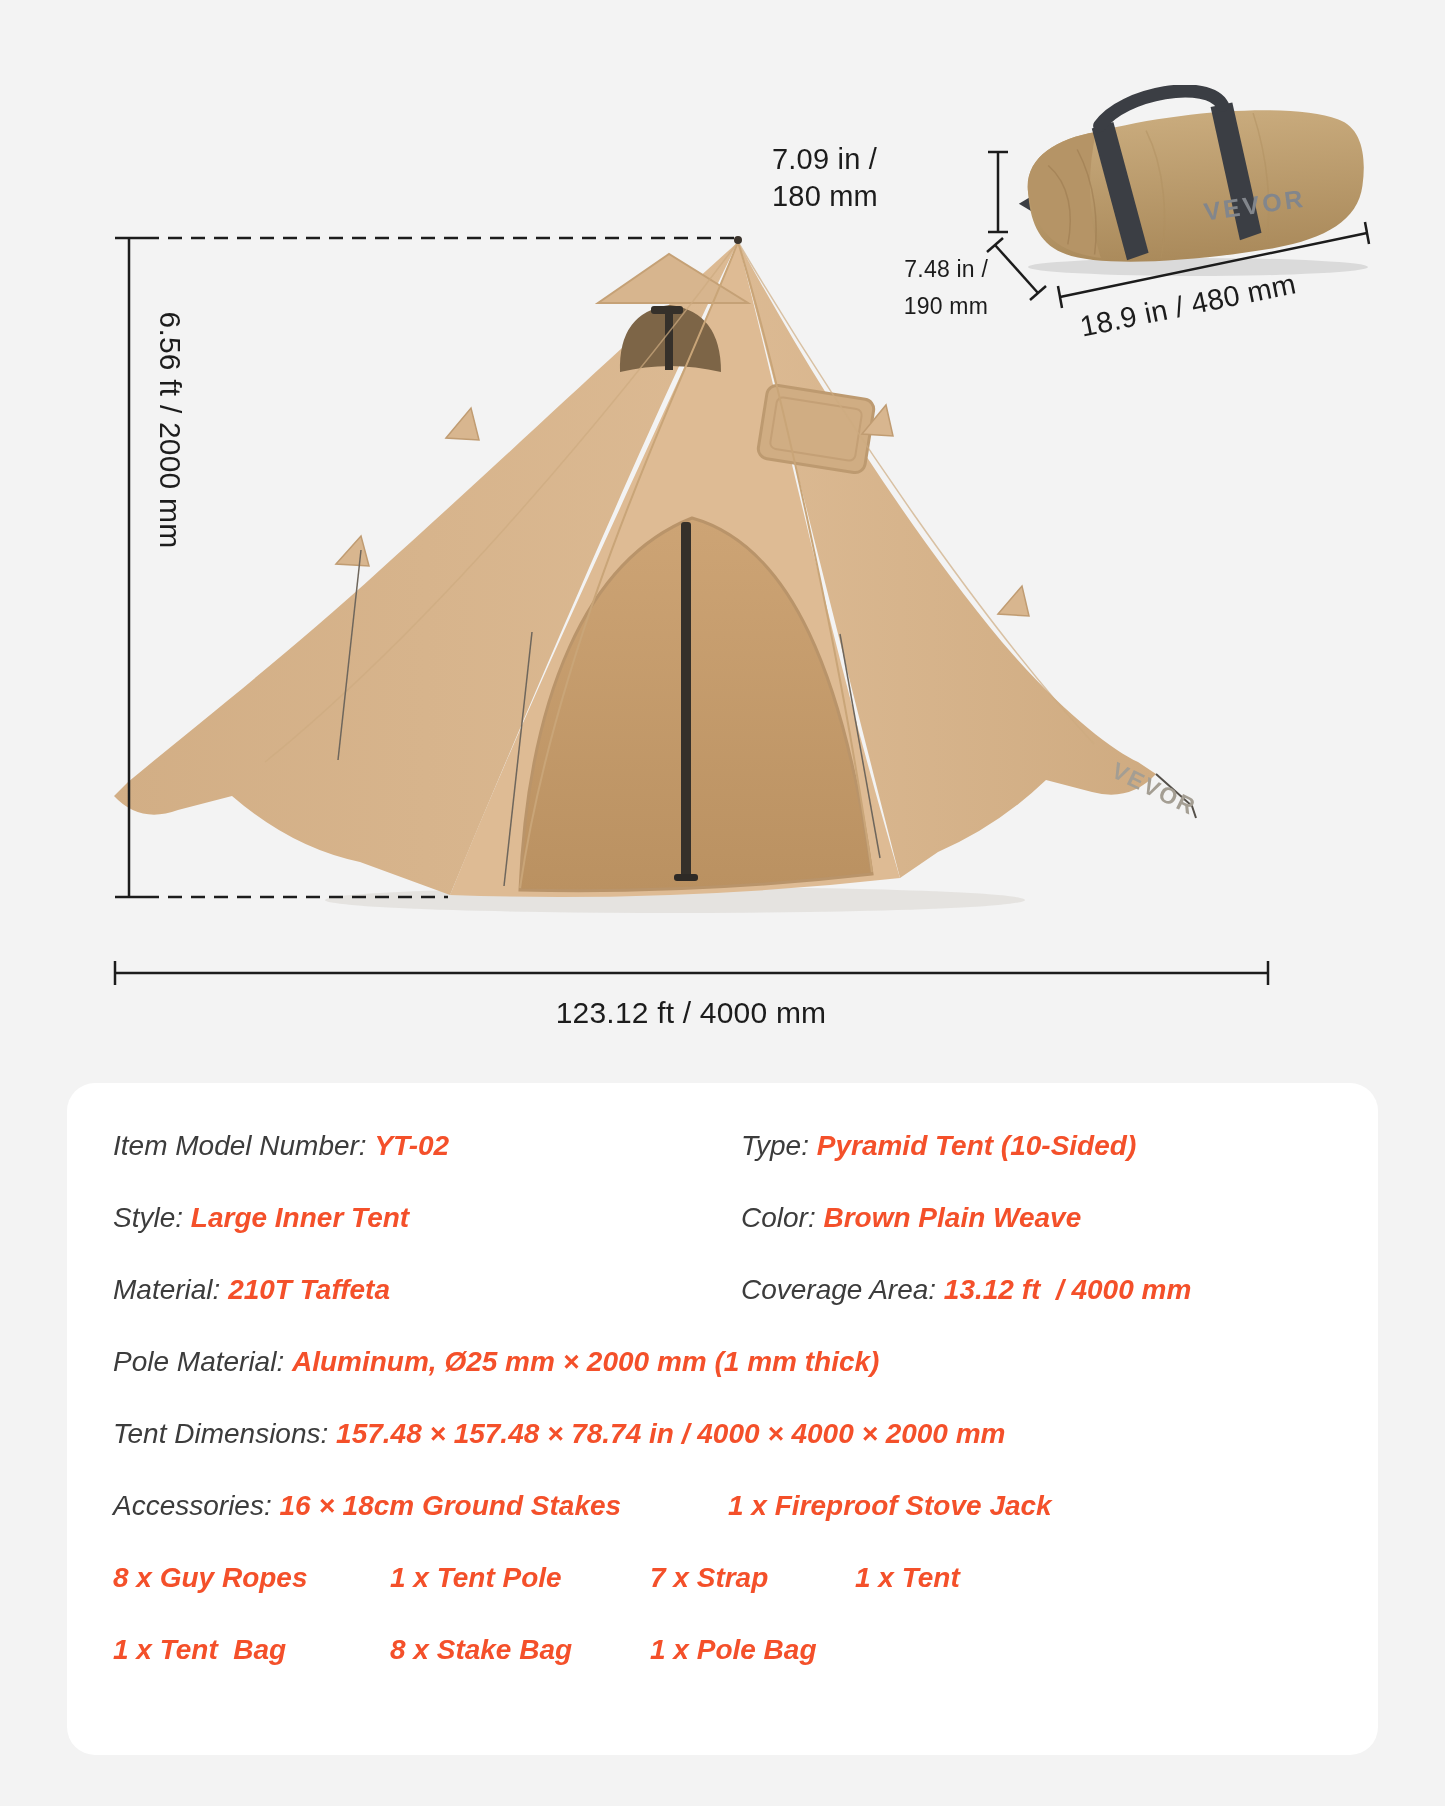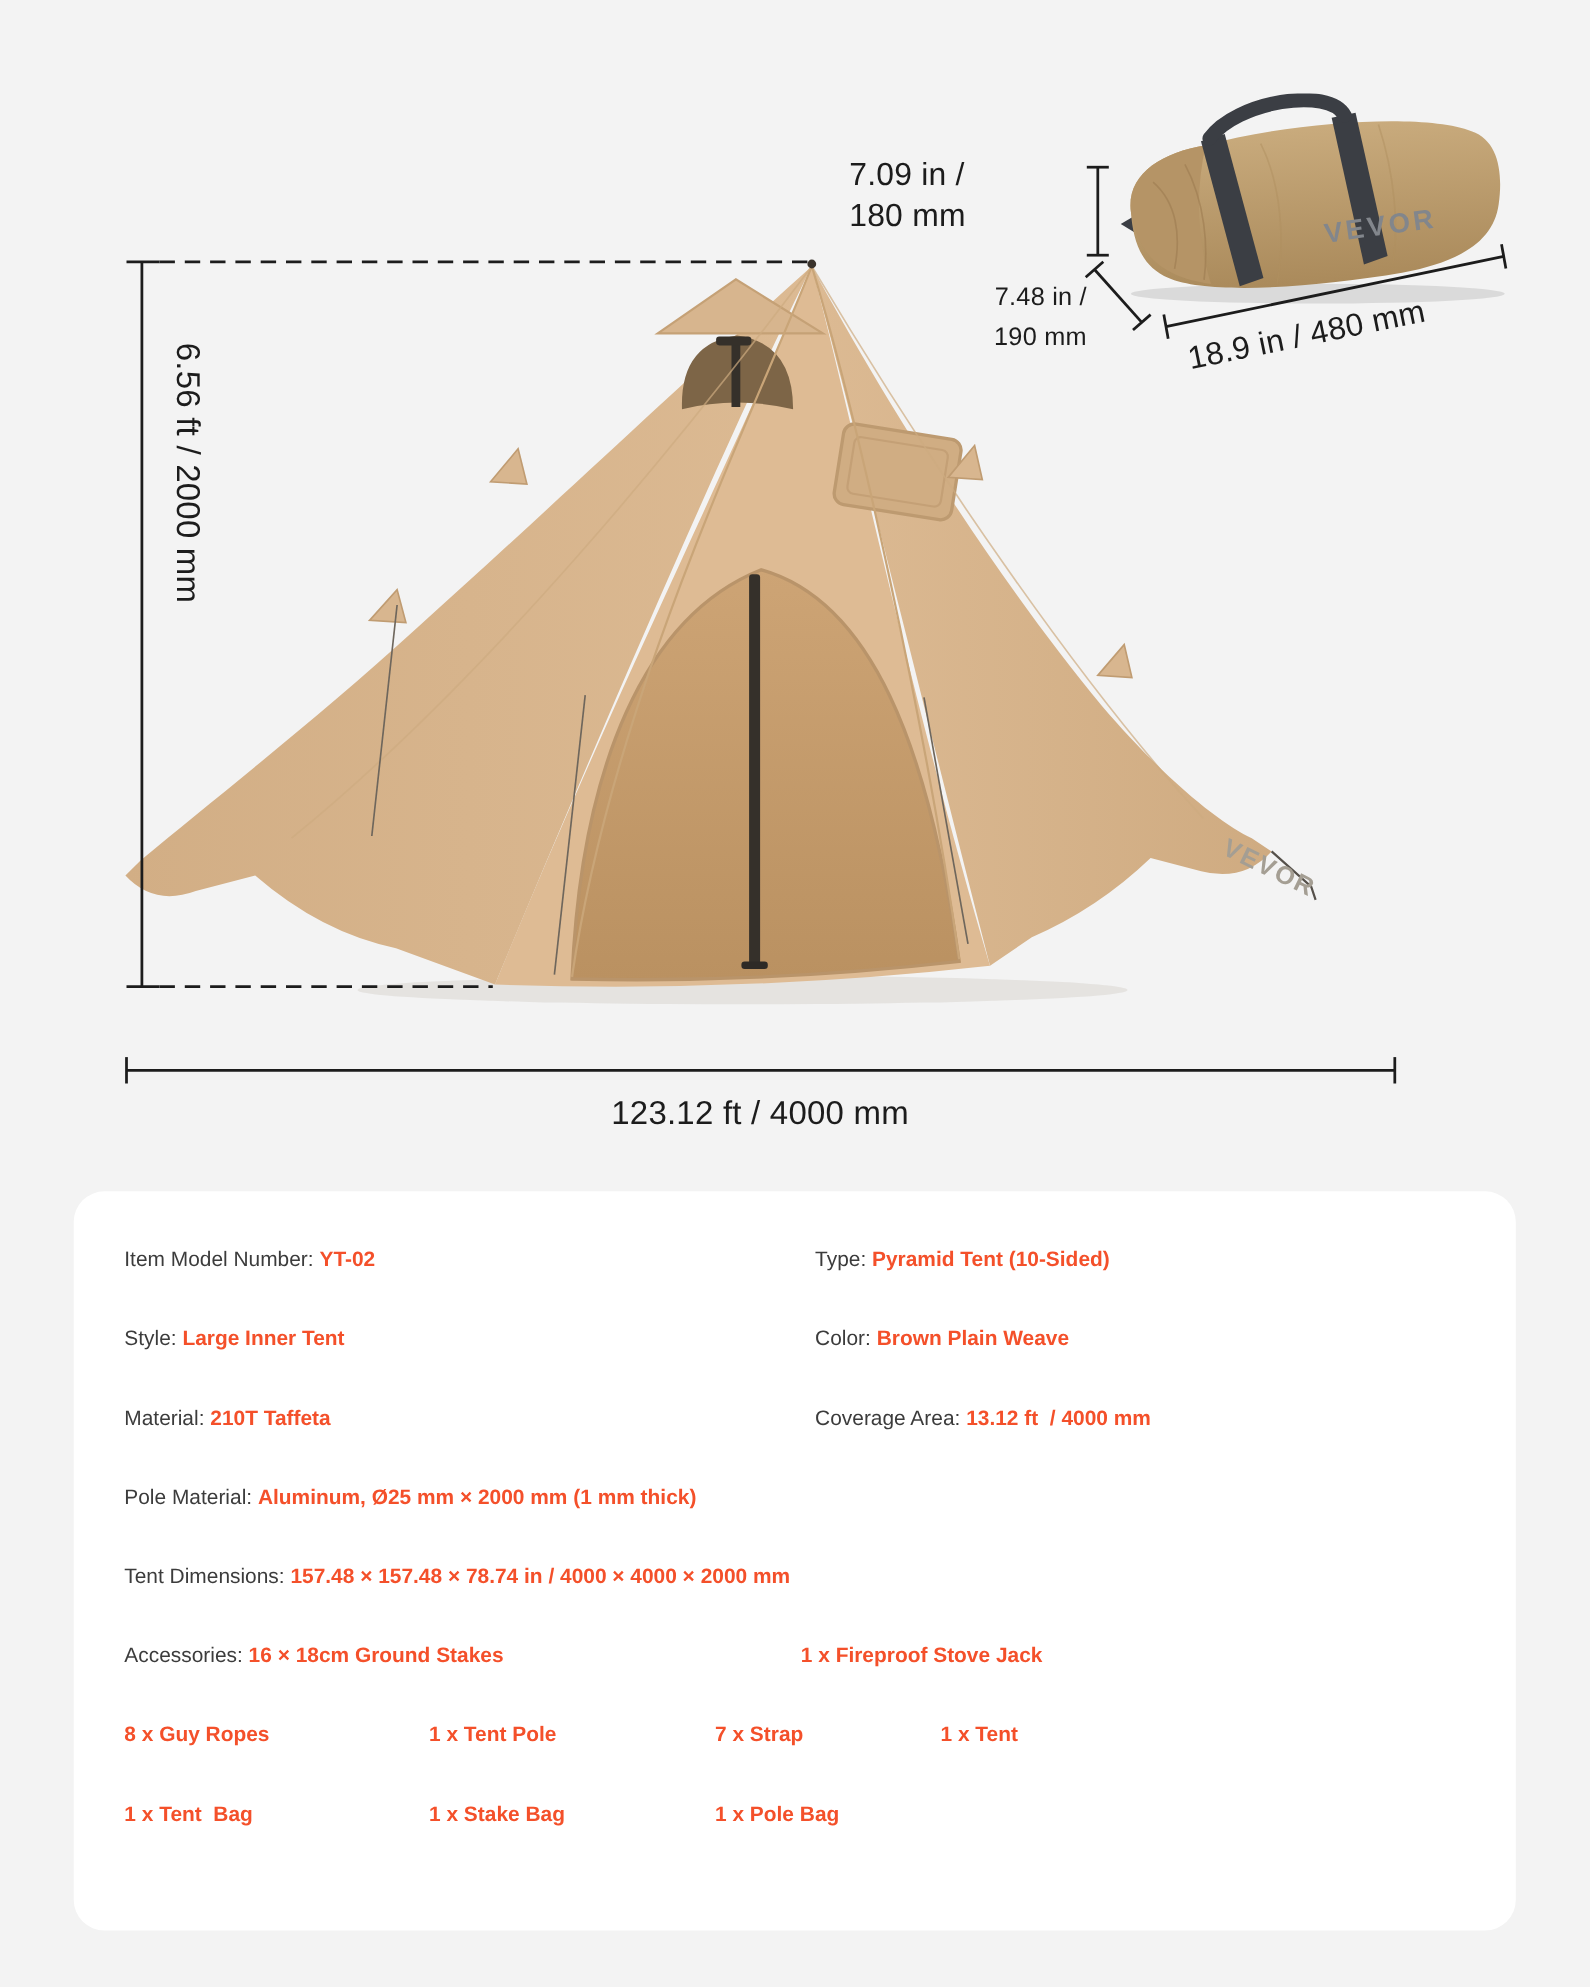--- a/index.html
+++ b/index.html
@@ -29,21 +29,21 @@
     left:1058px; top:287px; width:260px; text-align:center; font-size:29px;
     transform:rotate(-11.5deg);
   }
 
   
   .spec-card {
     position:absolute; left:67px; top:1083px; width:1311px; height:672px;
     background:#ffffff; border-radius:28px;
   }
   .spec-inner { position:absolute; left:46px; top:27px; right:36px; }
-  .spec-row { position:relative; height:72px; line-height:72px; font-size:19px; }
+  .spec-row { position:relative; height:72px; line-height:72px; font-size:28px;font-style:italic; }
   .spec-row .right-col { position:absolute; left:628px; top:0; white-space:nowrap; }
   .lab { color:#3c3c3c; }
   .val { color:#f4502a; font-weight:bold; white-space:pre; }
   .slot-b { position:absolute; left:277px; top:0; }
   .slot-c { position:absolute; left:537px; top:0; }
   .slot-d { position:absolute; left:742px; top:0; }
   .slot-acc2 { position:absolute; left:615px; top:0; }
 </style>
 </head>
 <body>
@@ -240,20 +240,20 @@
 
       <div class="spec-row">
         <span class="val">8 x Guy Ropes</span>
         <span class="val slot-b">1 x Tent Pole</span>
         <span class="val slot-c">7 x Strap</span>
         <span class="val slot-d">1 x Tent</span>
       </div>
 
       <div class="spec-row">
         <span class="val">1 x Tent  Bag</span>
-        <span class="val slot-b">1 x Stake Bag</span>
+        <span class="val slot-b">8 x Stake Bag</span>
         <span class="val slot-c">1 x Pole Bag</span>
       </div>
 
     </div>
   </div>
 
 </div>
 
 </body></html>

